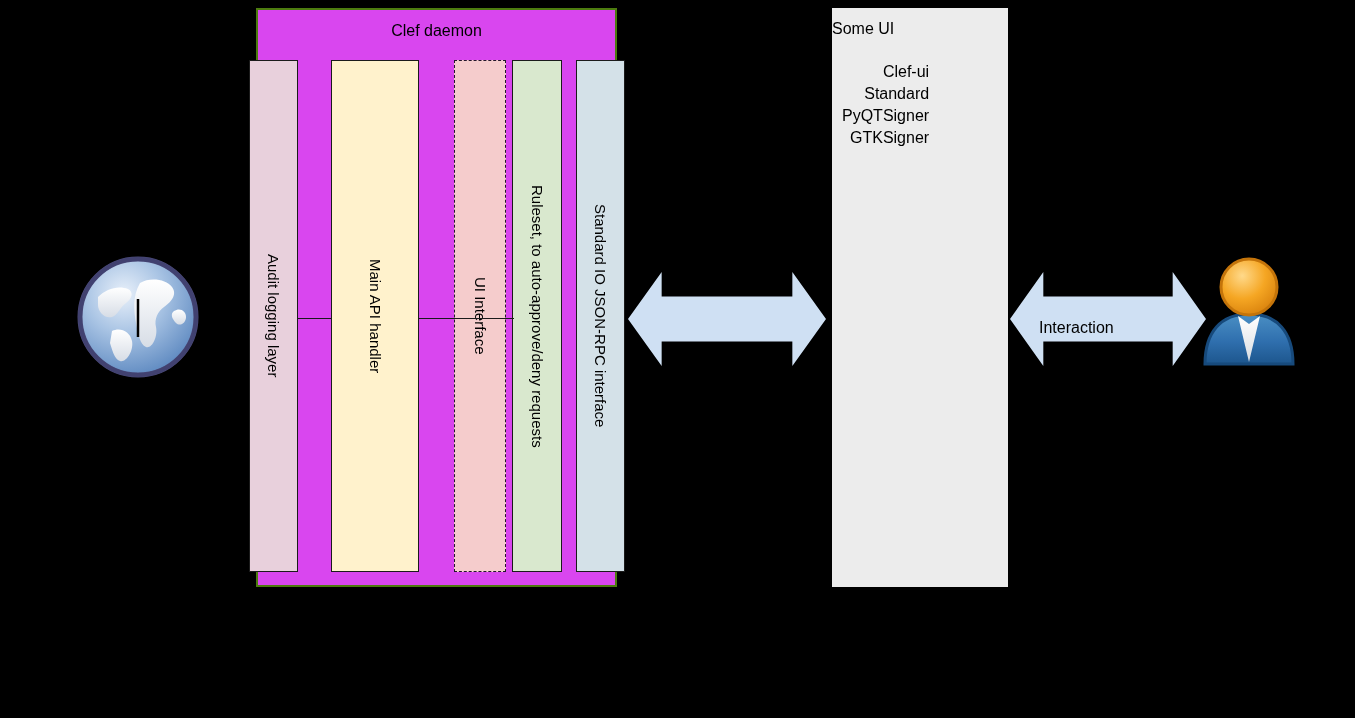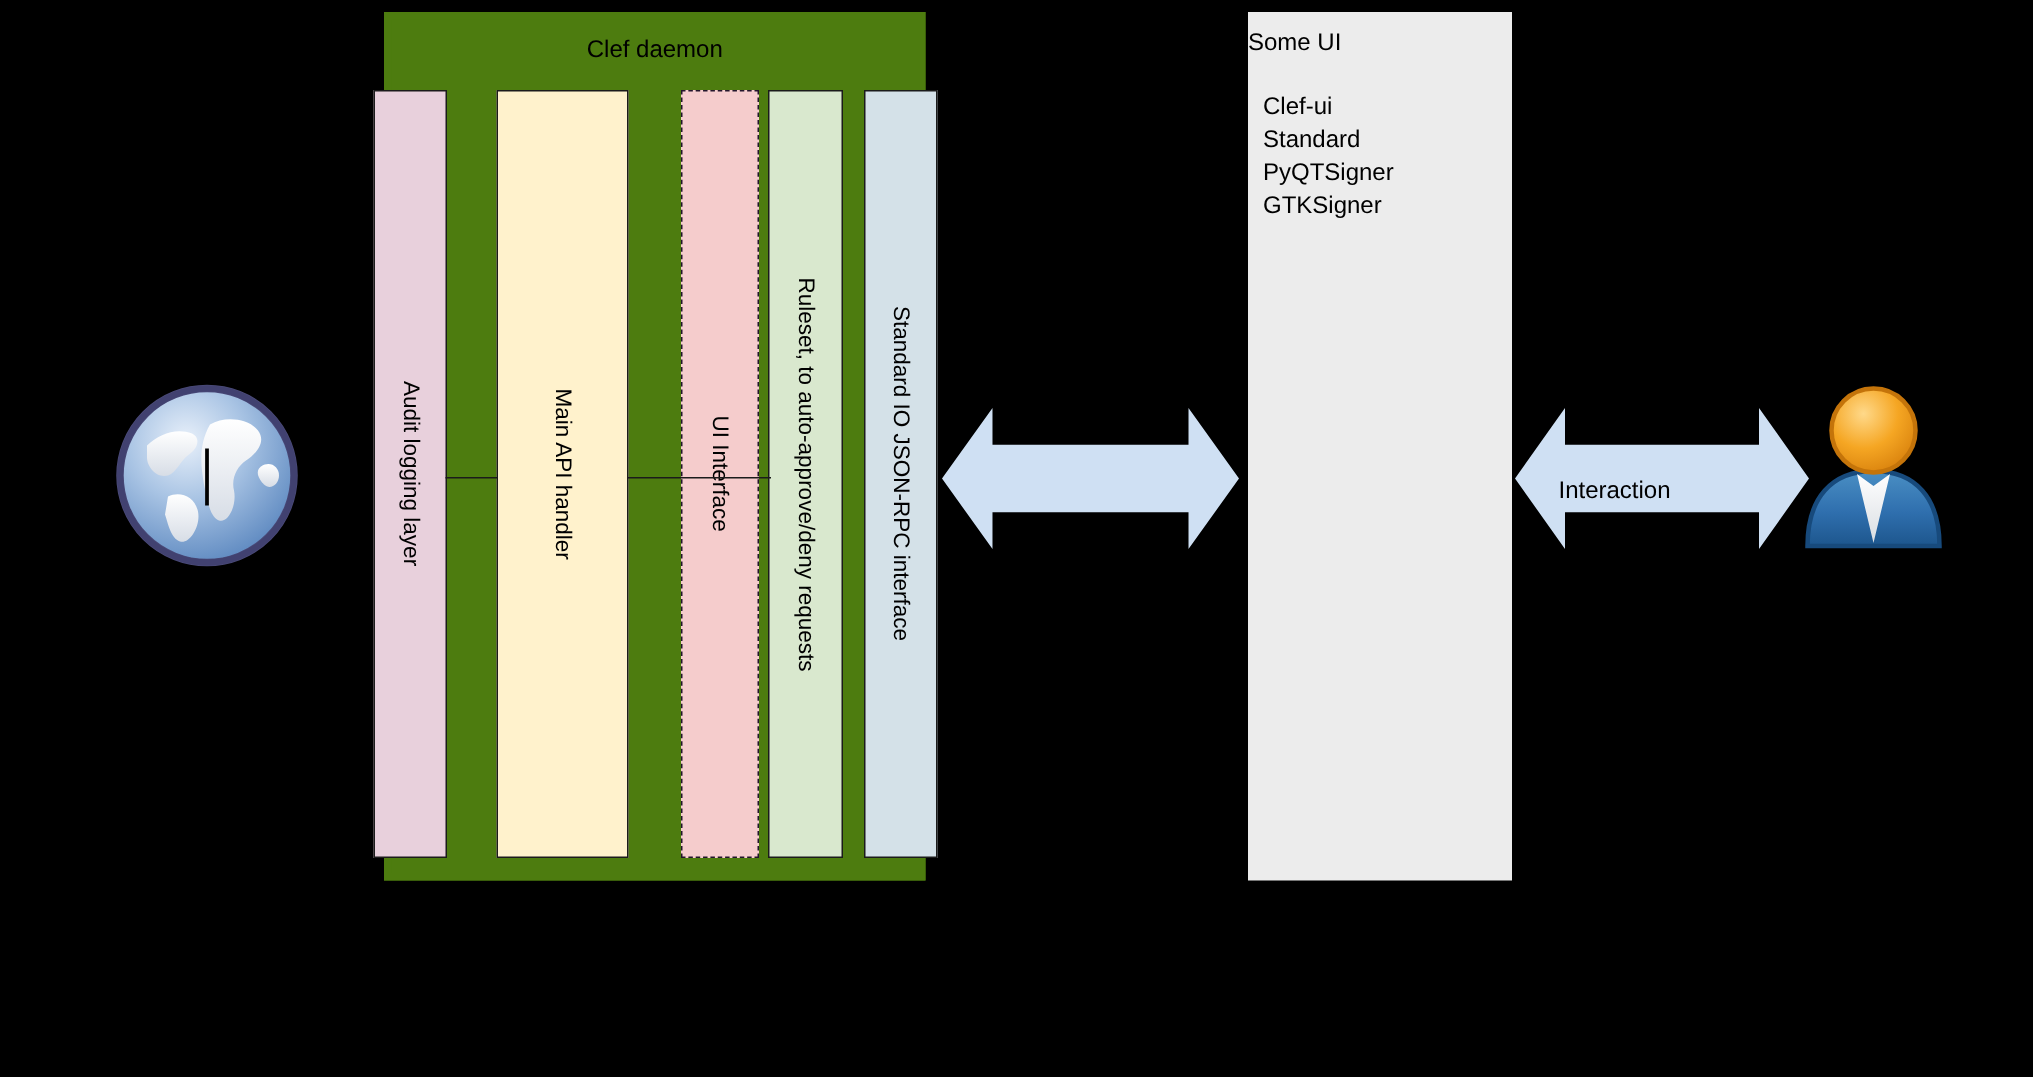--- a/index.html
+++ b/index.html
@@ -17,22 +17,22 @@
     color: #000000;
   }
 
   
   .daemon-container {
     position: absolute;
     left: 256px;
     top: 8px;
     width: 361px;
     height: 579px;
-    background: #4d7c0f;
-    border: 5px solid #4d7c0f;
+    background: #d946ef;
+    border: 2px solid #4d7c0f;
     box-sizing: border-box;
   }
   .daemon-title {
     position: absolute;
     left: 0;
     top: 11px;
     width: 100%;
     text-align: center;
     font-size: 16px;
     line-height: 20px;
@@ -93,20 +93,21 @@
     text-align: left;
     font-size: 16px;
     line-height: 20px;
   }
   .ui-list {
     position: absolute;
     left: 10px;
     top: 53px;
     font-size: 16px;
     line-height: 22px;
+    text-align: right;
   }
   .ui-list div { white-space: nowrap; }
 
   
   .arrow {
     position: absolute;
     background: #cfe0f3;
   }
   .arrow-stdio {
     left: 628px;

